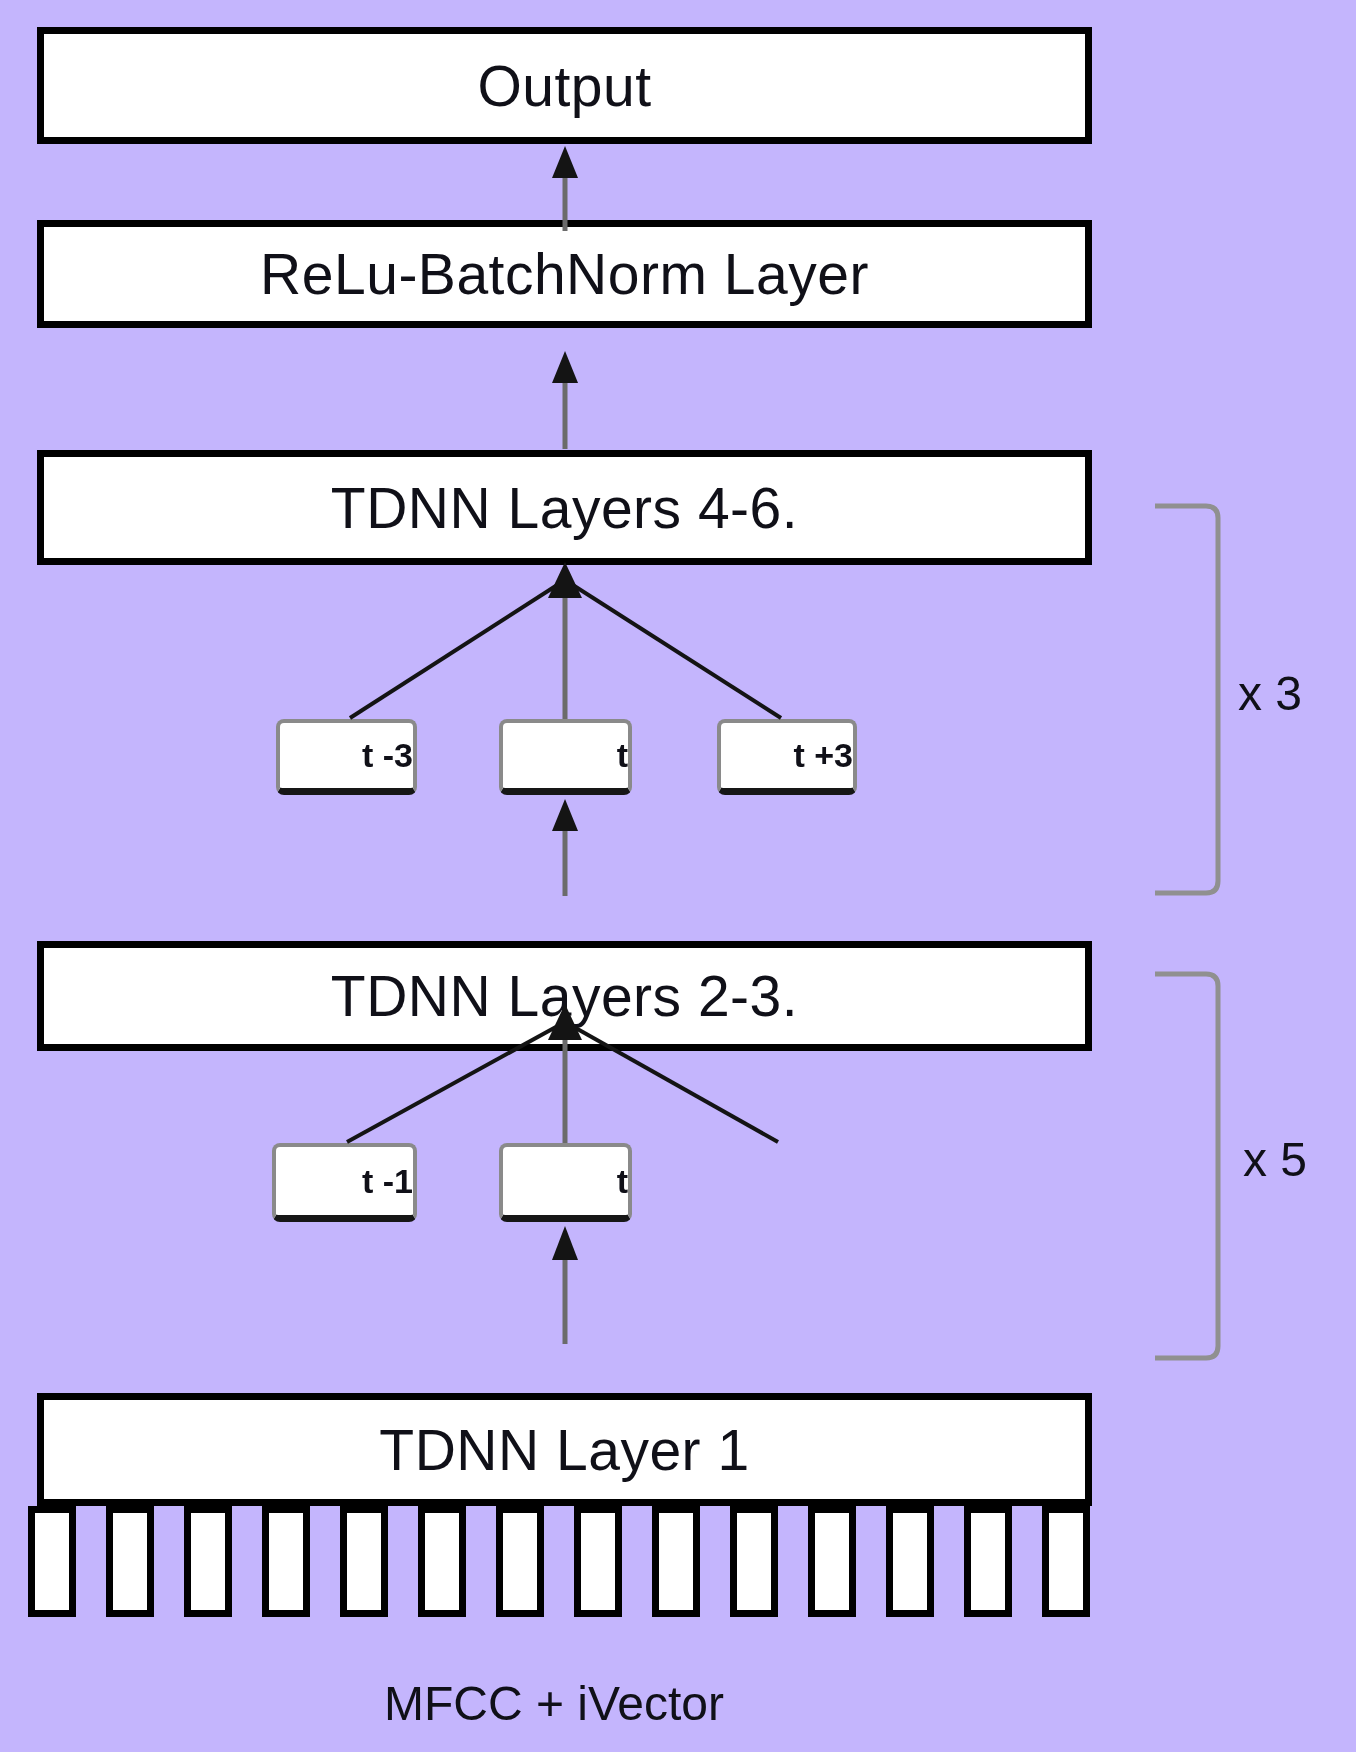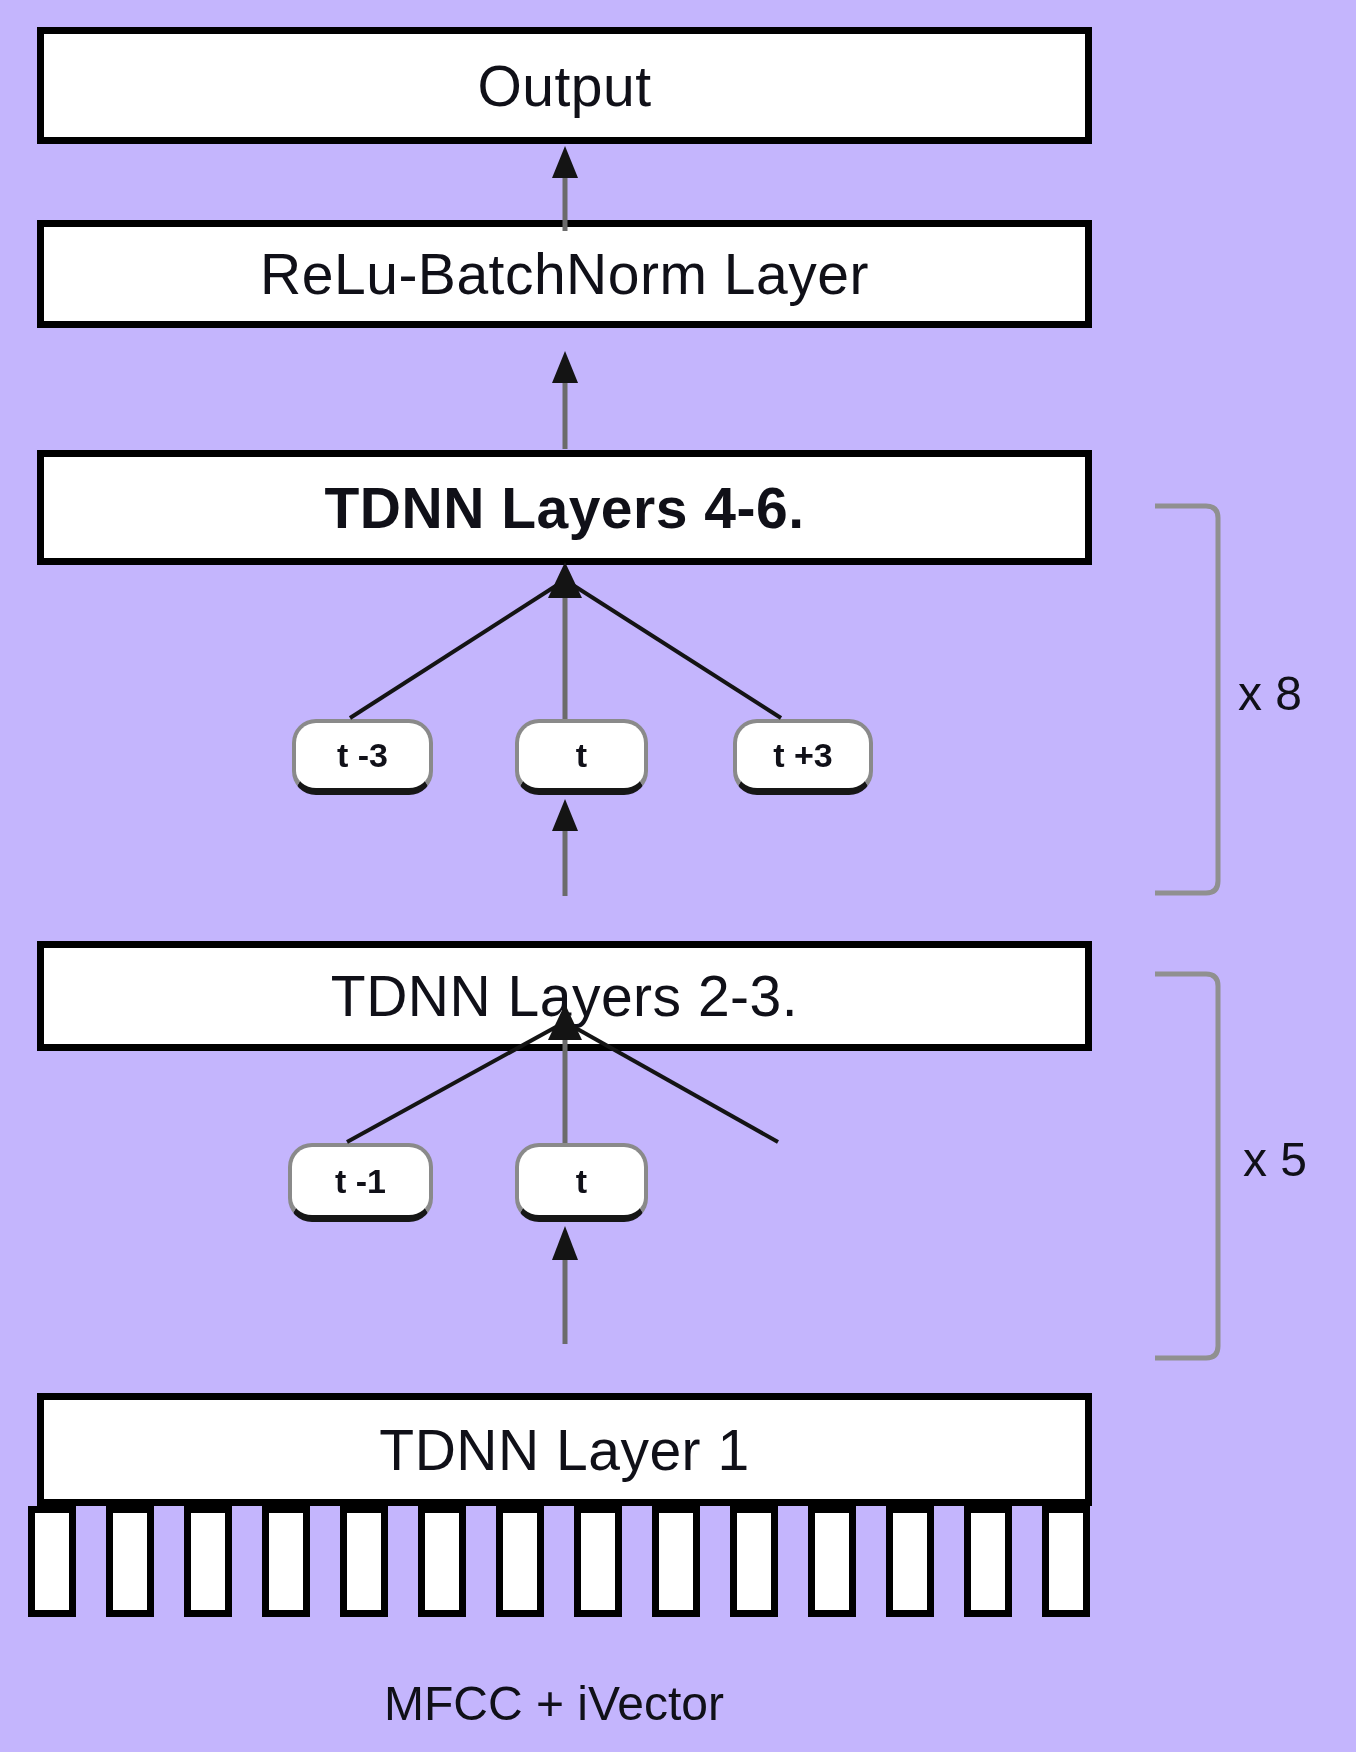--- a/index.html
+++ b/index.html
@@ -29,37 +29,36 @@
     z-index: 2;
   }
   .layer-label {
     font-size: 57px;
     color: var(--text, #101018);
     white-space: nowrap;
     letter-spacing: 0.5px;
   }
   #box-output        { top: 27px;   height: 117px; }
   #box-relu          { top: 220px;  height: 108px; }
-  #box-tdnn46        { top: 450px;  height: 115px; font-weight: bold; }
+  #box-tdnn46        { top: 450px;  height: 115px; }
   #box-tdnn23        { top: 941px;  height: 110px; }
   #box-tdnn1         { top: 1345px; height: 113px; margin-top: 48px; }
 
   
   .time-box {
     position: absolute;
     box-sizing: border-box;
     border: 4px solid var(--small-box-border, #8a8a8a);
     border-bottom: 7px solid var(--small-box-bottom, #161616);
-    border-radius: 24px;
+    border-radius: 8px;
     background: #ffffff;
     display: flex;
     align-items: center;
-    justify-content: center;
-    z-index: 2;
-    margin-left: 16px;
+    justify-content: flex-end;
+    z-index: 2;
   }
   .time-label {
     font-size: 34px;
     font-weight: bold;
     color: var(--text, #101018);
     white-space: nowrap;
   }
   #tb-m3 { left: 276px; top: 719px;  width: 141px; height: 76px; }
   #tb-c1 { left: 499px; top: 719px;  width: 133px; height: 76px; }
   #tb-p3 { left: 717px; top: 719px;  width: 140px; height: 76px; }
@@ -155,21 +154,21 @@
     <span class="time-label">t +3</span>
   </div>
 
   <div class="time-box" id="tb-m1">
     <span class="time-label">t -1</span>
   </div>
   <div class="time-box" id="tb-c2">
     <span class="time-label">t</span>
   </div>
 
-  <div class="repeat-label" id="repeat-upper">x 8</div>
+  <div class="repeat-label" id="repeat-upper">x 3</div>
   <div class="repeat-label" id="repeat-lower">x 5</div>
 
   <div class="frame-row">
       <div class="frame"></div>
       <div class="frame"></div>
       <div class="frame"></div>
       <div class="frame"></div>
       <div class="frame"></div>
       <div class="frame"></div>
       <div class="frame"></div>

